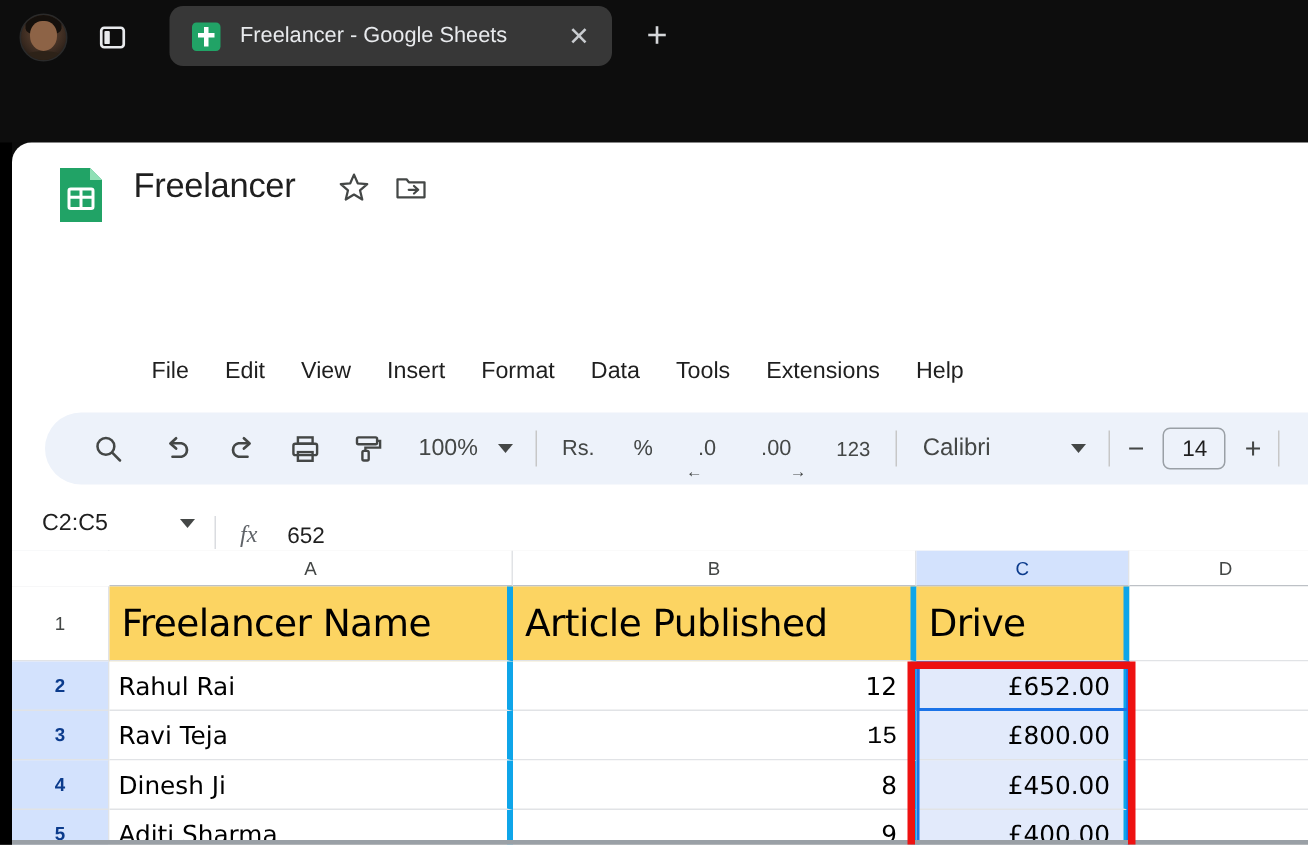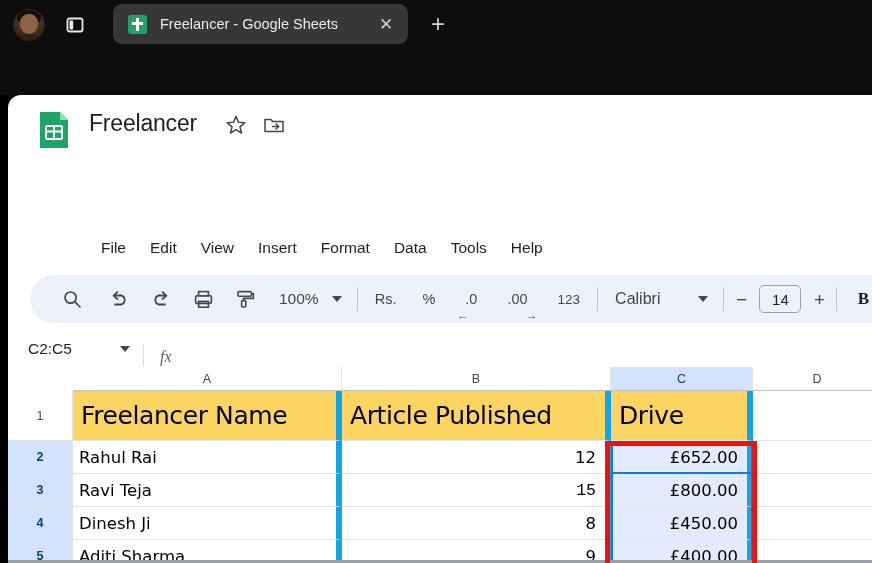--- a/index.html
+++ b/index.html
@@ -190,21 +190,21 @@
   #toolbar .caret {
     width: 0; height: 0; border-left: 5px solid transparent;
     border-right: 5px solid transparent; border-top: 6px solid #444746;
   }
   #zoom-box {
     flex: 0 0 auto; display: flex; align-items: center; gap: 13px;
     padding: 0 6px; margin-left: 10px;
   }
   #zoom-box .zoom-val { font-size: 15.5px; color: #444746; }
   #font-box {
-    flex: 0 0 auto; display: flex; align-items: center; gap: 38px;
+    flex: 0 0 auto; display: flex; align-items: center; gap: 54px;
     padding: 0 6px; margin-left: 2px;
   }
   #font-box .font-name { font-size: 16px; color: #444746; }
   #fontsize-group {
     flex: 0 0 auto; display: flex; align-items: center; gap: 10px;
   }
   #fontsize-group .minus, #fontsize-group .plus {
     font-size: 19px; color: #444746; width: 16px; text-align: center;
     line-height: 1;
   }
@@ -295,21 +295,21 @@
     position: absolute; left: 0; width: 65px;
     border-right: 1px solid #e1e3e6; border-bottom: 1px solid #e1e3e6;
     display: flex; align-items: center; justify-content: center;
     font-size: 12.5px; color: #444746; background: #fff;
   }
   .row-head.selected { background: #d3e2fd; color: #0b3b8c; font-weight: bold; }
 
   
   .cell {
     position: absolute;
-    border-right: 6px solid #0ea5e9; border-bottom: 1px solid #e1e3e6;
+    border-right: 4px solid #0ea5e9; border-bottom: 1px solid #e1e3e6;
     display: flex; align-items: center;
     font-size: 16.5px; color: #000;
     padding: 0 6px; overflow: hidden; white-space: nowrap;
     background: #fff;
     font-family: "DejaVu Sans", sans-serif;
   }
   .cell.hdr {
     background: #fcd462; font-size: 25px; letter-spacing: -0.4px;
     padding-left: 8px;
   }
@@ -436,20 +436,21 @@
 
 
   <div id="menu-bar">
     <div class="menu-item">File</div>
     <div class="menu-item">Edit</div>
     <div class="menu-item">View</div>
     <div class="menu-item">Insert</div>
     <div class="menu-item">Format</div>
     <div class="menu-item">Data</div>
     <div class="menu-item">Tools</div>
+    <div class="menu-item">Extensions</div>
     <div class="menu-item">Help</div>
   </div>
 
   <div id="toolbar">
 
     <div class="tb-btn" style="margin-left:24px">
       <svg width="20" height="20" viewBox="0 0 20 20" aria-hidden="true">
         <circle cx="8.6" cy="8.6" r="5.6" fill="none" stroke="#444746" stroke-width="1.7"></circle>
         <path d="M12.8 12.8 L18 18" stroke="#444746" stroke-width="1.7" stroke-linecap="round"></path>
       </svg>
@@ -528,20 +529,21 @@
 
   </div>
 
   <div id="formula-bar">
     <div id="name-box-wrap">
       <input id="name-box" readonly="" value="C2:C5" style="">
       <span id="name-box-caret"></span>
     </div>
     <div id="fb-sep"></div>
     <div id="fx-icon">fx</div>
+    <input id="formula-input" readonly="" value="652" style="">
   </div>
 
   <div id="grid">
     <div id="grid-top-border"></div>
     <div id="corner-box"></div>
     <div id="col-header">
         <div class="col-head" style="left: 65px; width: 269px;">A</div>
         <div class="col-head" style="left: 334px; width: 269px;">B</div>
         <div class="col-head selected" style="left: 603px; width: 142px;">C</div>
         <div class="col-head" style="left: 745px; width: 129px;">D</div>

